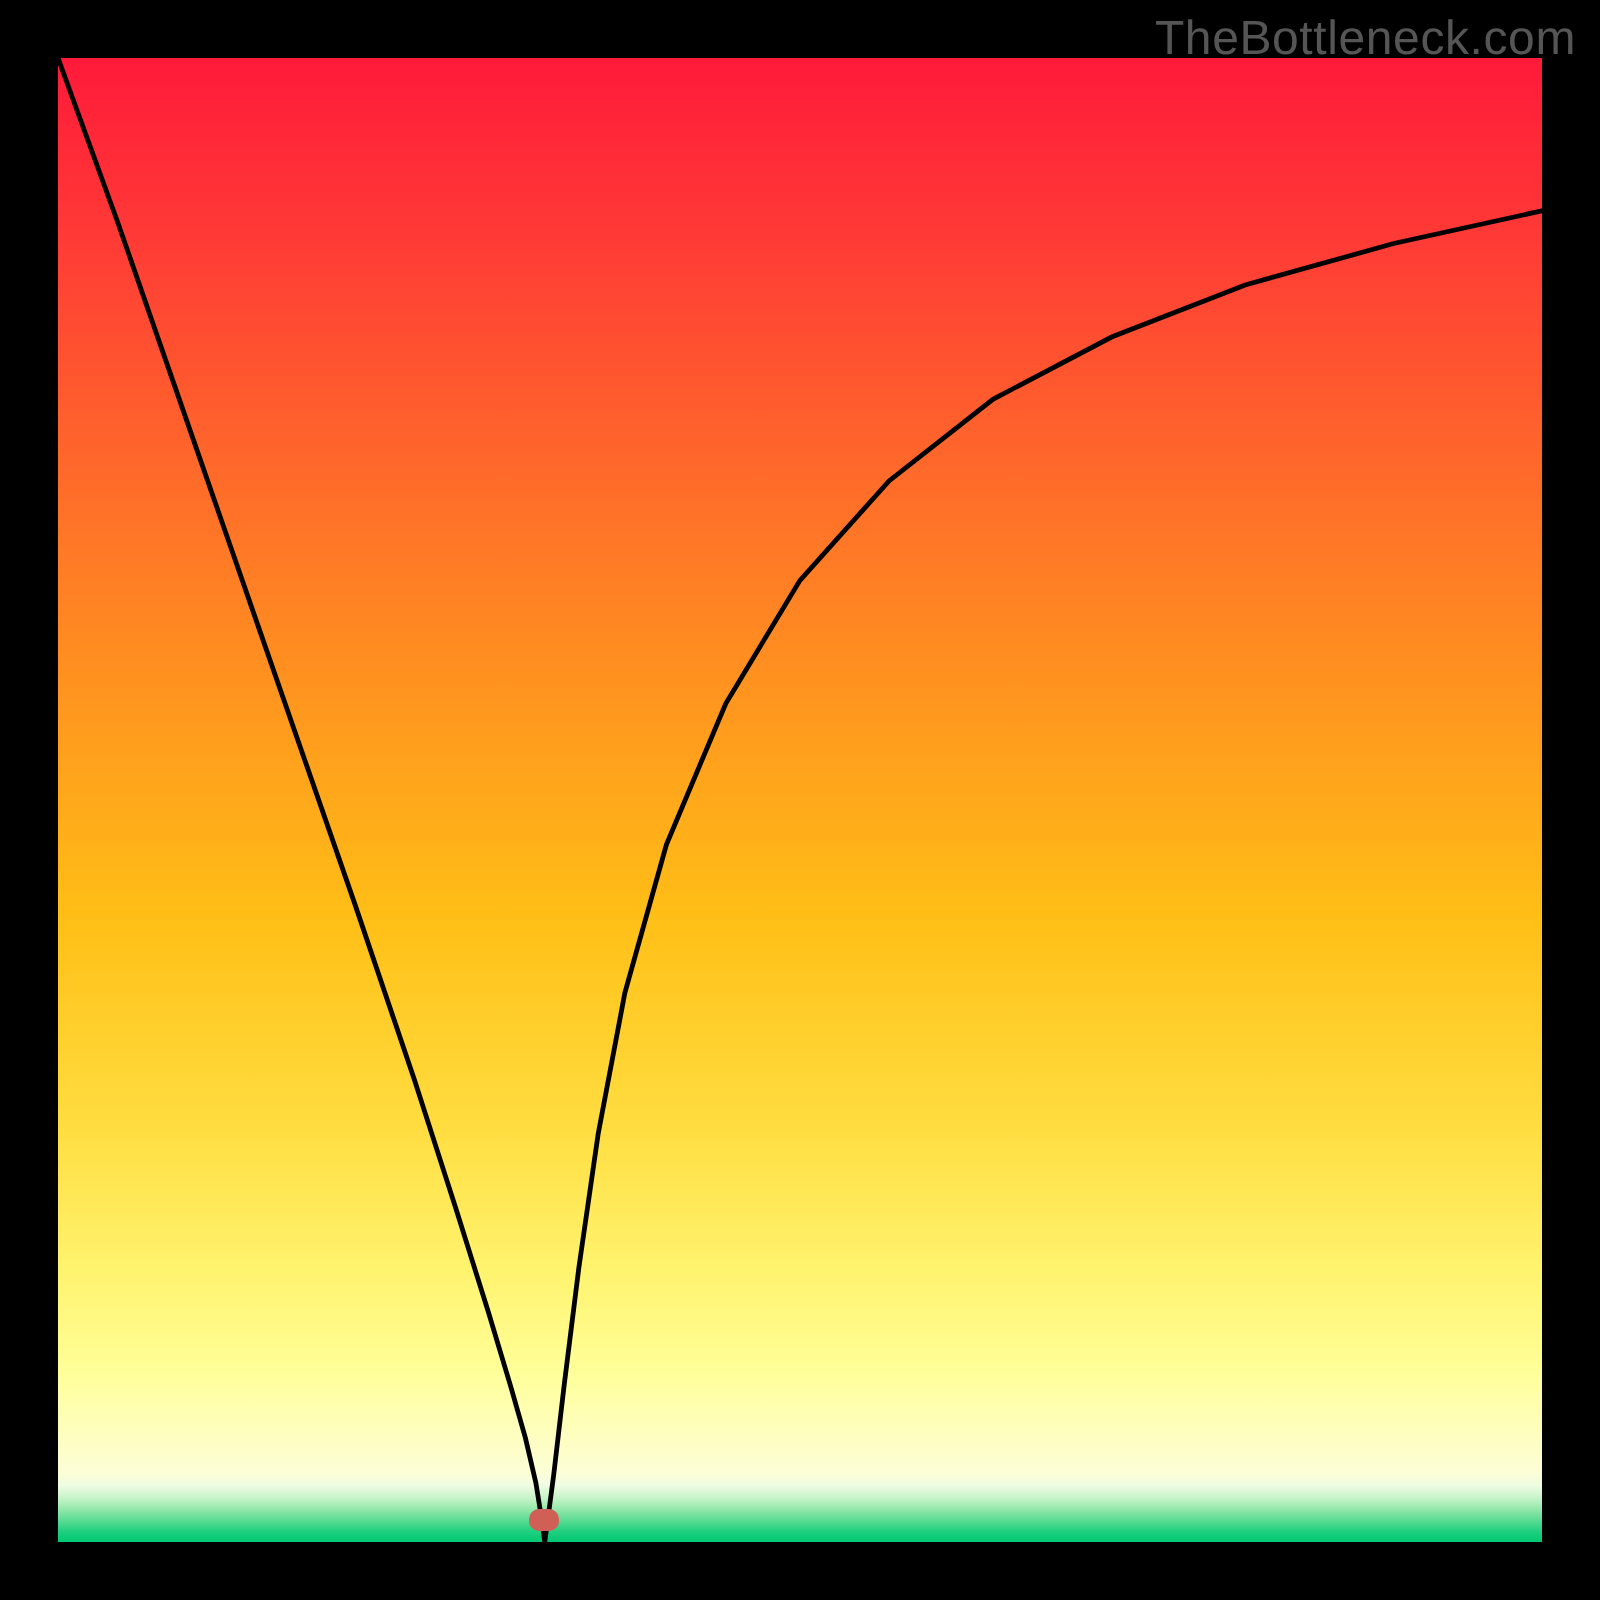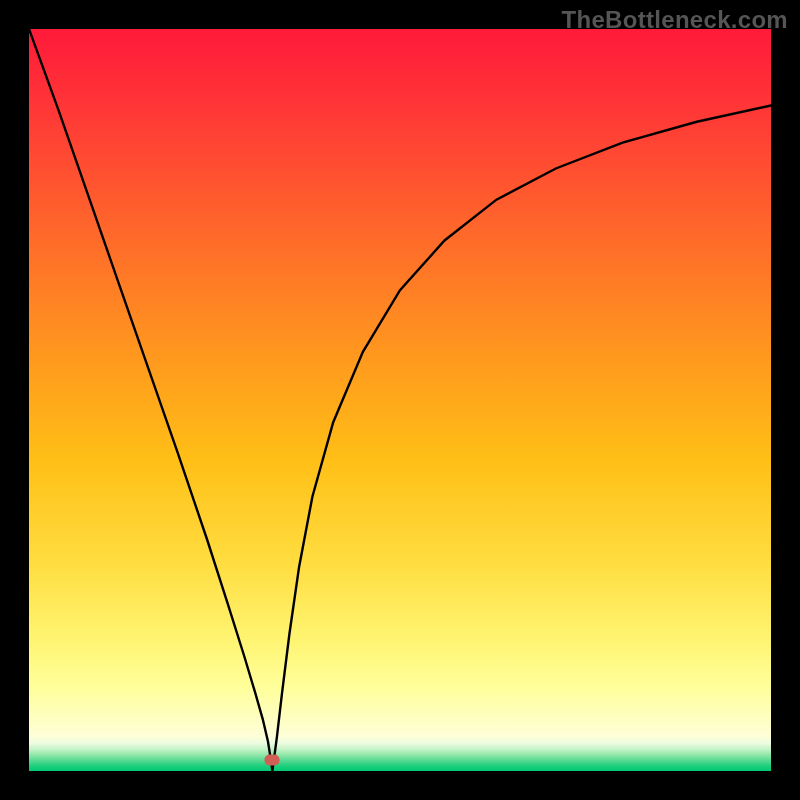--- a/index.html
+++ b/index.html
@@ -10,21 +10,21 @@
     position: relative;
     overflow: hidden;
     font-family: Arial, Helvetica, sans-serif;
   }
   .watermark {
     position: absolute;
     top: 6px;
     right: 12px;
     color: #555555;
     font-size: 24px;
-    font-weight: 700;
+    font-weight: 400;
     z-index: 10;
     letter-spacing: 0.3px;
   }
   .plot-area {
     position: absolute;
     left: 29px;
     top: 29px;
     width: 742px;
     height: 742px;
   }

